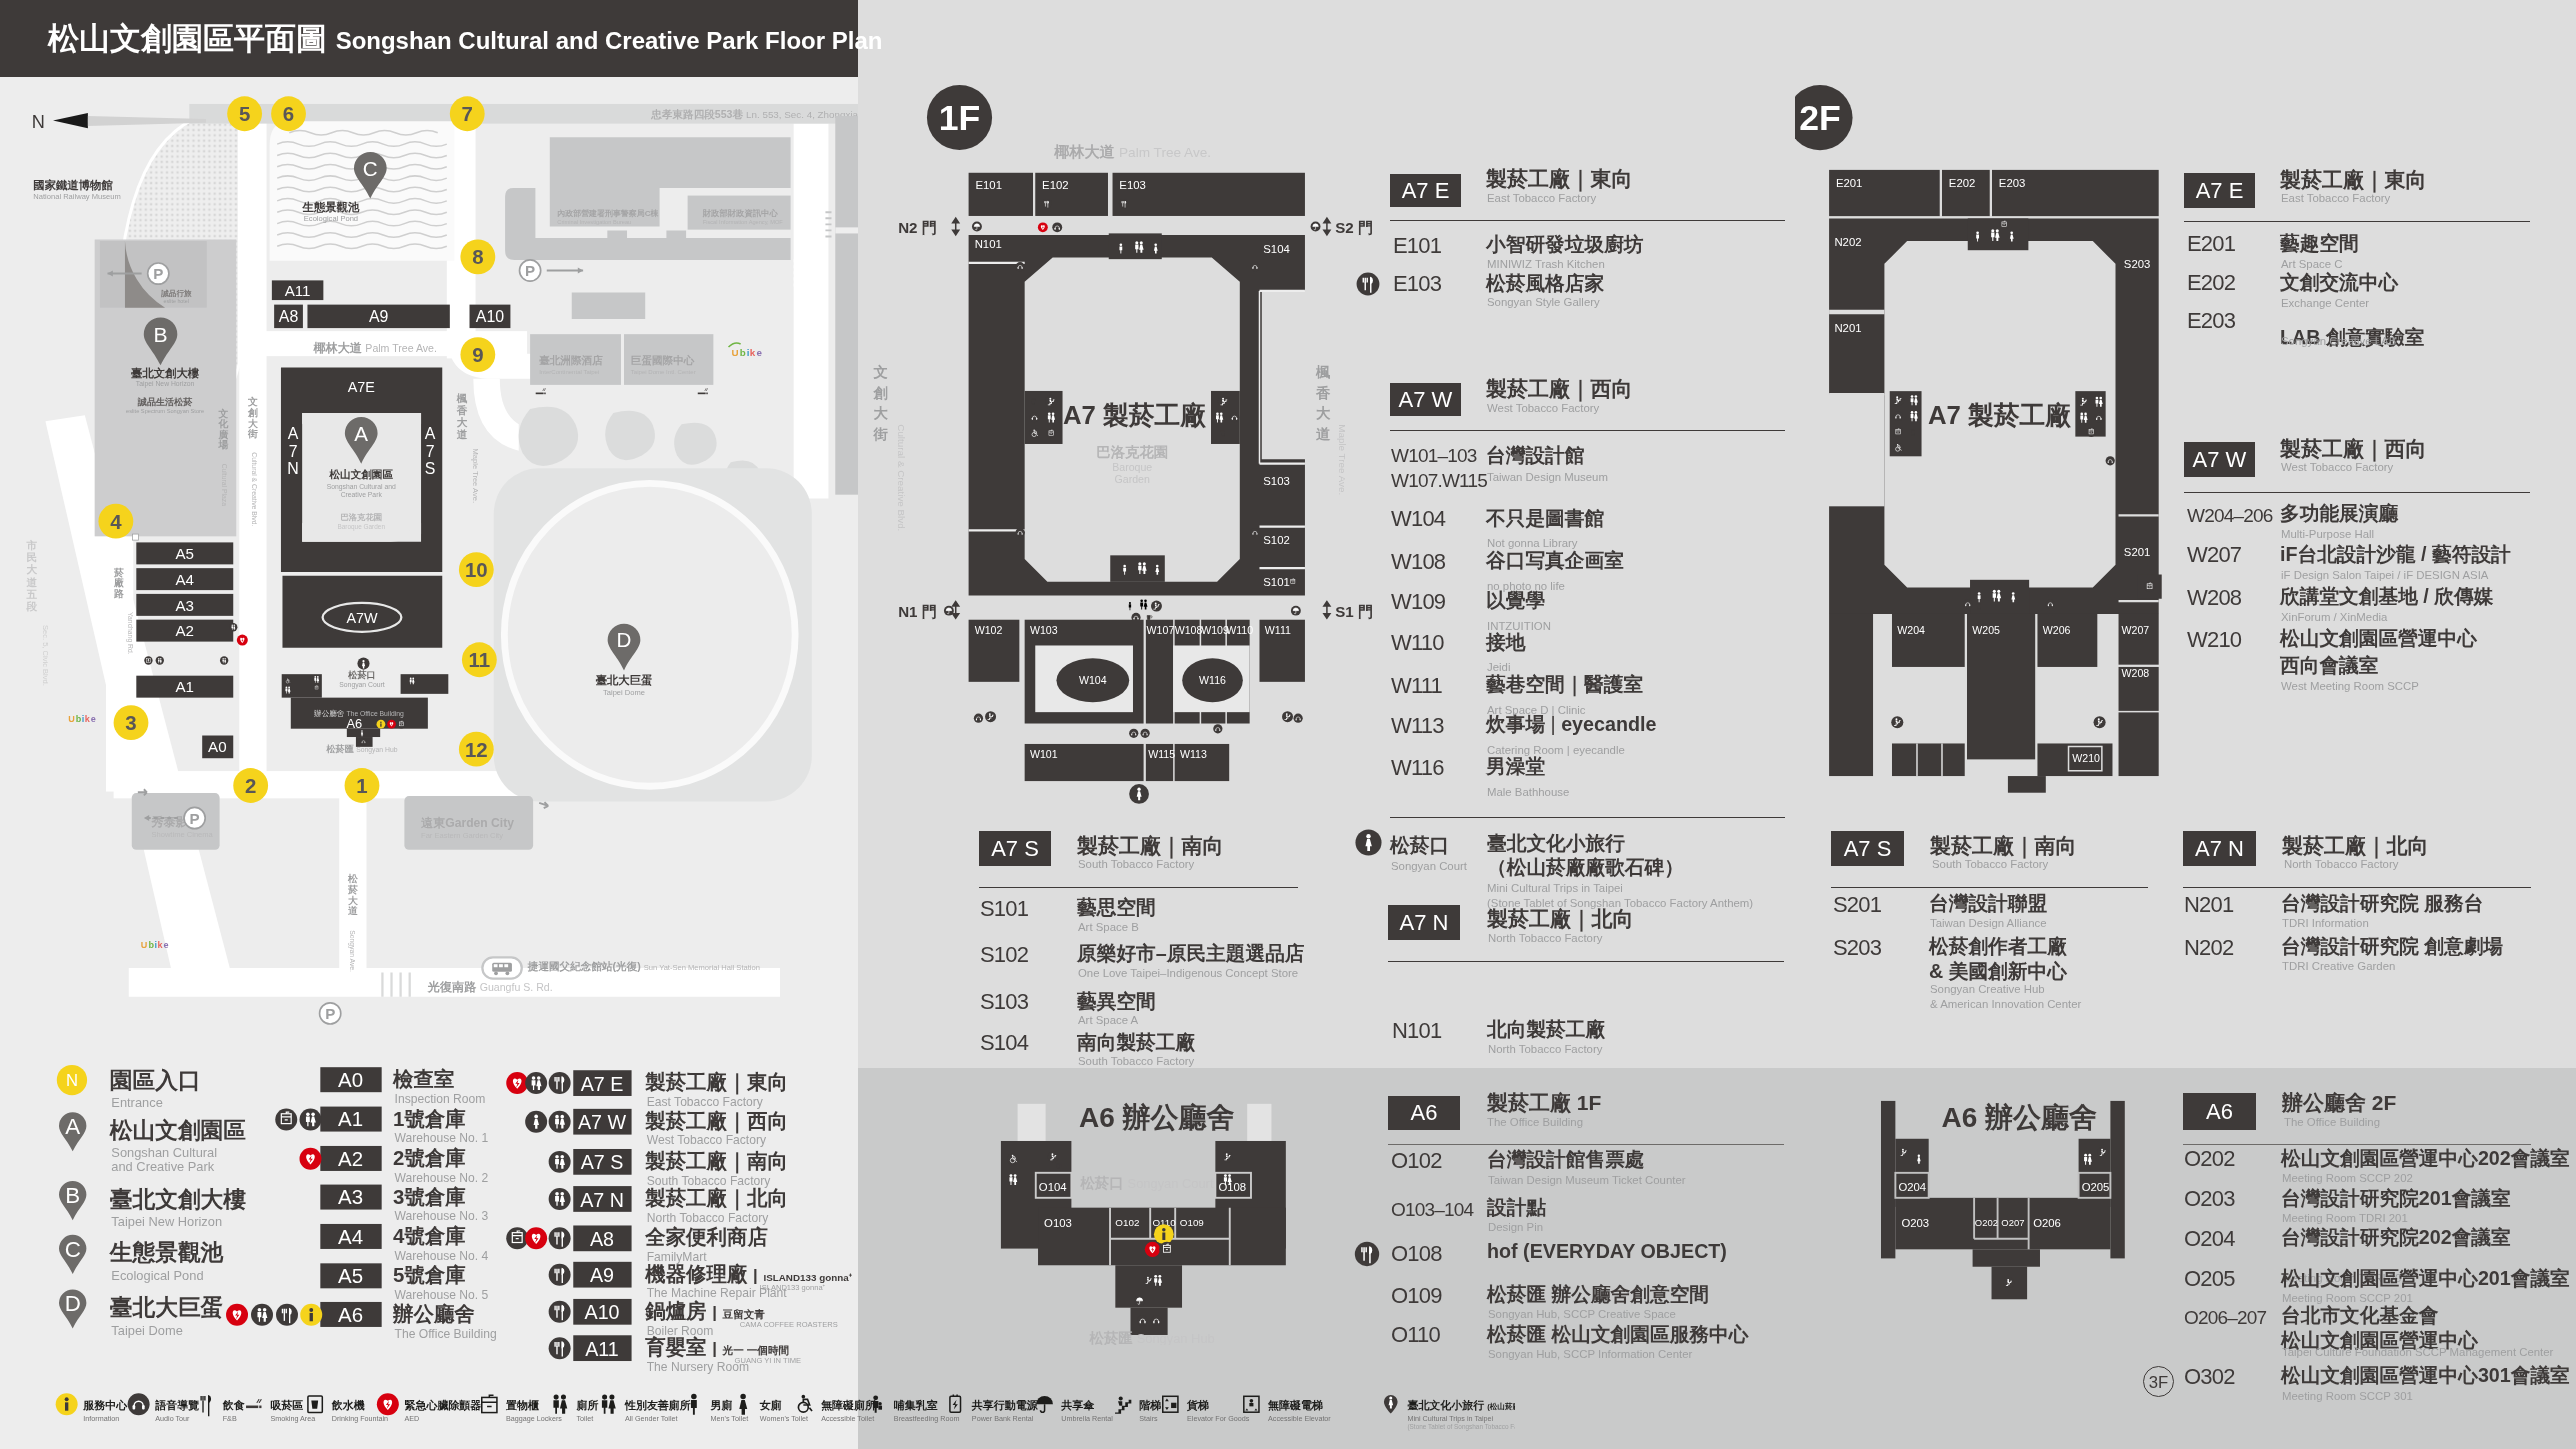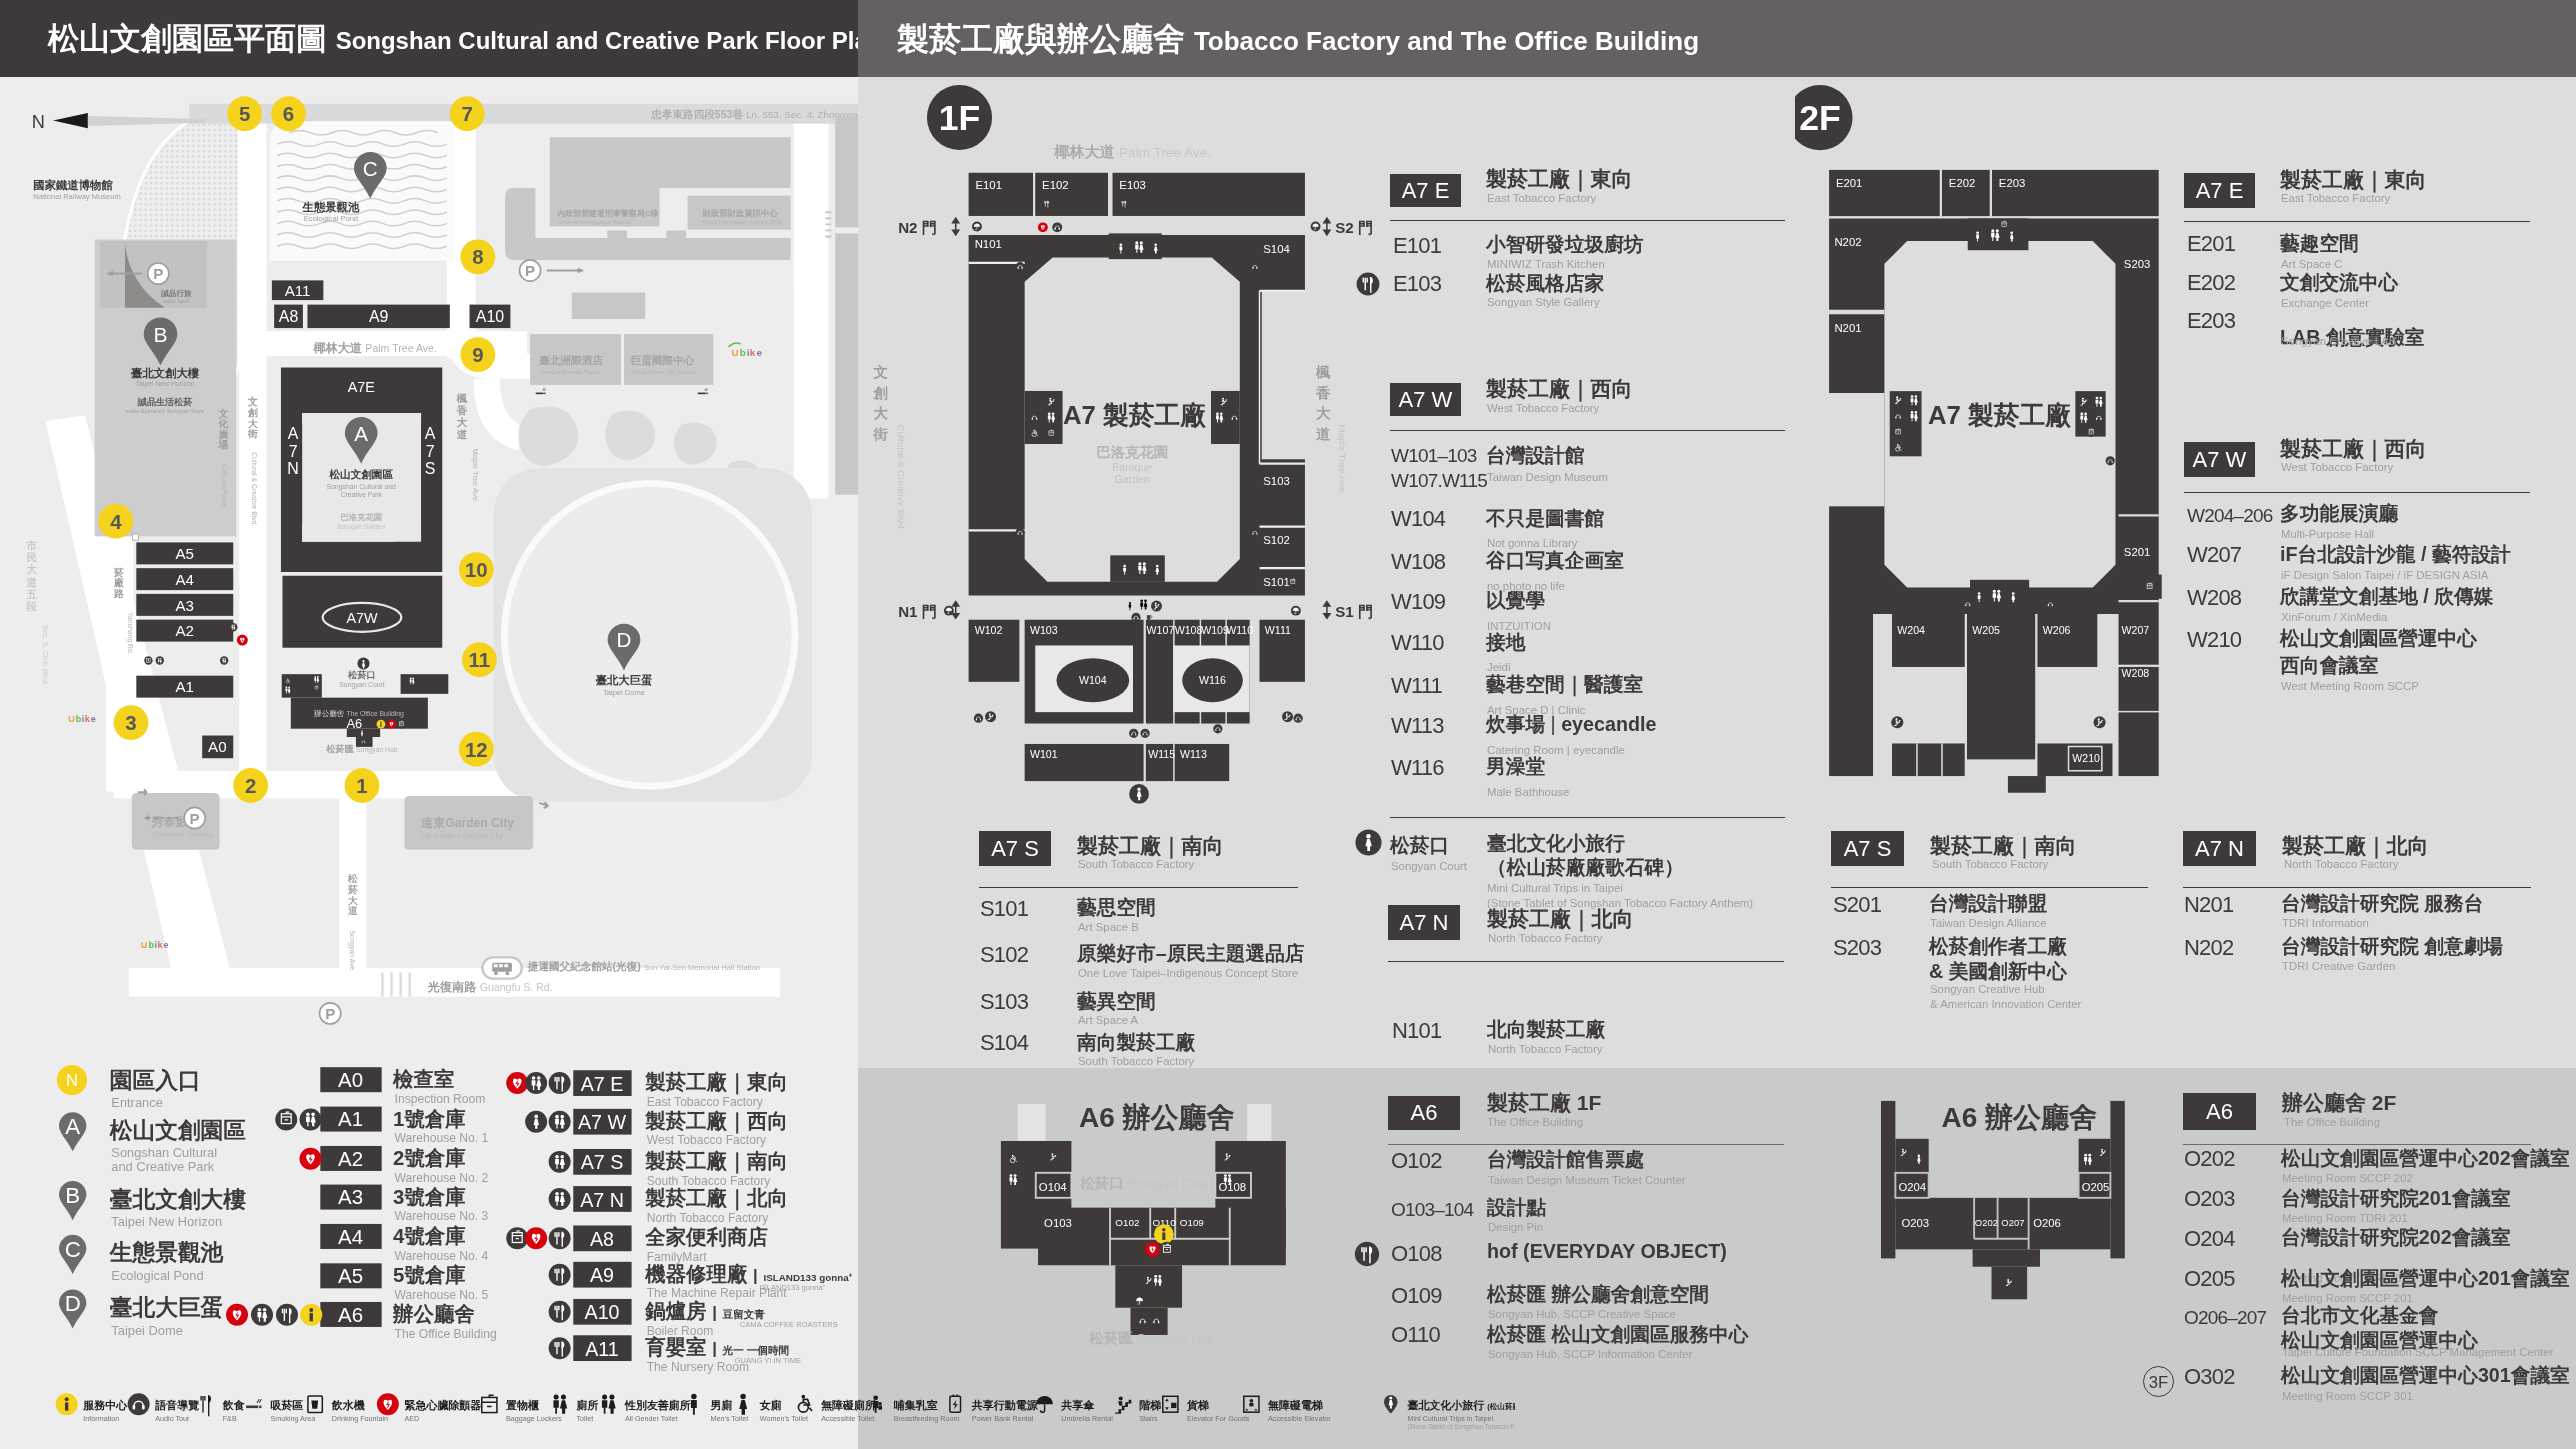--- a/index.html
+++ b/index.html
@@ -23,23 +23,20 @@
   <div class="abs" style="left:0;top:0;width:858px;height:1449px;background:#EDEDED;"></div>
 
   <div class="abs" style="left:858px;top:0;width:1718px;height:1449px;background:#DDDDDD;"></div>
 
   <div class="abs" style="left:858px;top:1068px;width:1718px;height:382px;background:#C9CACA;"></div>
 
   <div class="abs" style="left:0;top:0;width:858px;height:77px;background:#3E3A39;color:#fff;">
     <div class="abs" style="left:48px;top:0;height:77px;line-height:78px;font-size:31px;font-weight:bold;white-space:nowrap;">松山文創園區平面圖 <span style="font-size:24px;">Songshan Cultural and Creative Park Floor Plan</span></div>
   </div>
 
-  <div class="abs" style="left:858px;top:0;width:1718px;height:77px;background:#646160;color:#fff;">
-    <div class="abs" style="left:39px;top:0;height:77px;line-height:78px;font-size:32px;font-weight:bold;white-space:nowrap;">製菸工廠與辦公廳舍 <span style="font-size:26px;">Tobacco Factory and The Office Building</span></div>
-  </div>
   <svg width="0" height="0" style="position:absolute">
   <defs>
     <g id="man">
           <circle cx="0" cy="-8.2" r="2.9"></circle>
           <path d="M-3.1,-4.6 h6.2 v8.6 h-2.1 v7 h-2 v-7 h-2.1 z"></path>
         </g>
     <g id="woman">
           <circle cx="0" cy="-8.2" r="2.9"></circle>
           <path d="M-1.8,-4.6 h3.6 l2.6,9.6 h-2.4 v6 h-3.6 v-6 h-2.4 z"></path>
         </g>

